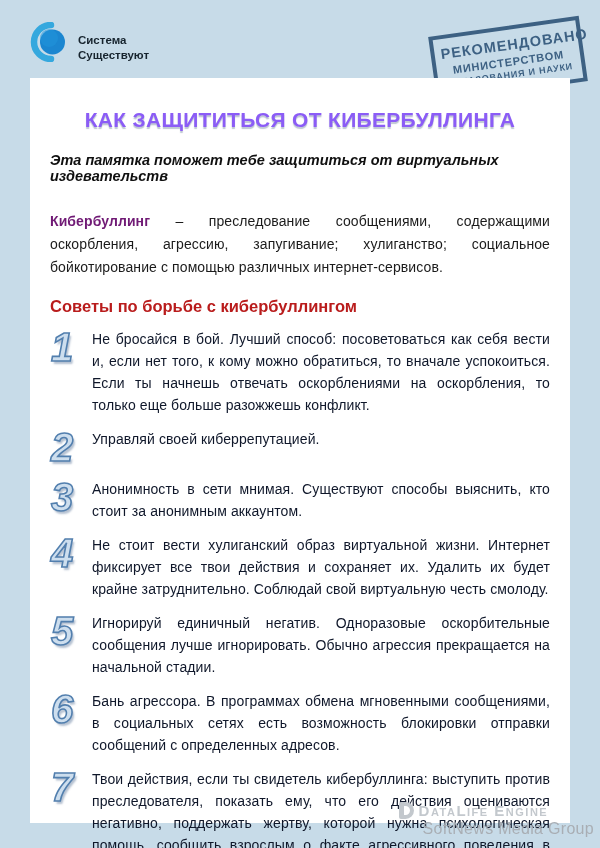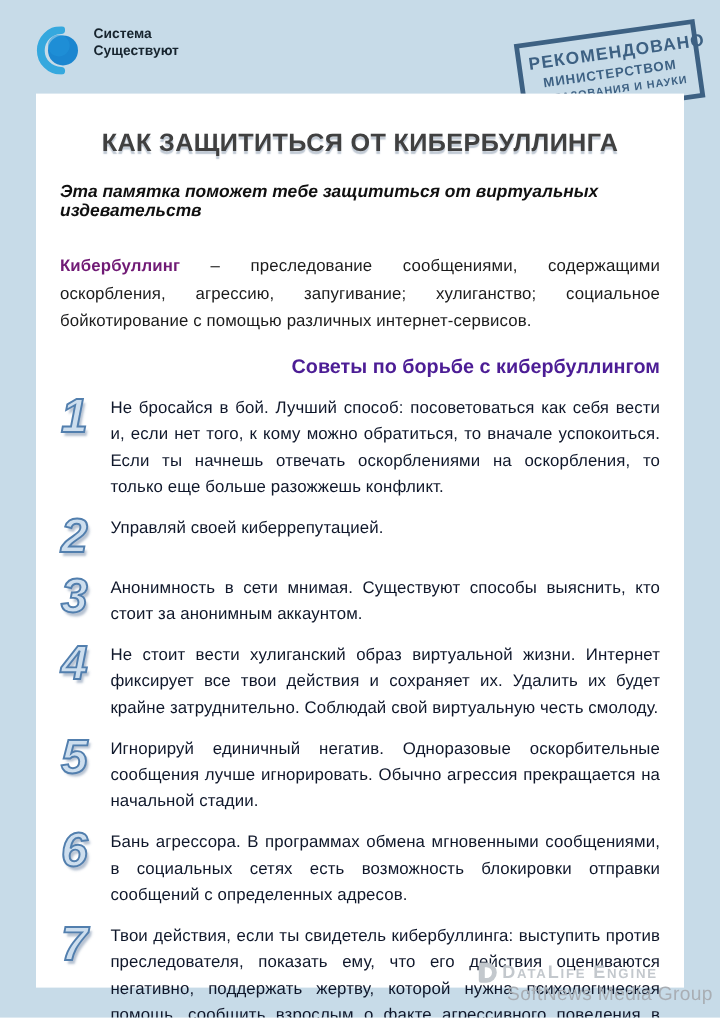--- a/index.html
+++ b/index.html
@@ -7,21 +7,21 @@
   body {
     position: relative;
     background: #c7dbe8;
     font-family: "Liberation Sans", sans-serif;
     overflow: hidden;
   }
 
   
   .logo {
     position: absolute; left: 30px; top: 22px;
-    display: flex; align-items: flex-start; gap: 8px;
+    display: flex; align-items: flex-end; gap: 8px;
   }
   .logo svg { width: 40px; height: 40px; }
   .logo-text { font-size: 11.5px; font-weight: bold; color: #17242e; line-height: 1.25; }
 
   
   .stamp {
     position: absolute; left: 432px; top: 26px;
     width: 152px; padding: 7px 6px 8px;
     border: 4px solid #33587c;
     color: #33587c;
@@ -39,44 +39,44 @@
     position: absolute; left: 30px; top: 78px;
     width: 540px; height: 745px;
     background: #ffffff;
     padding: 0 20px;
   }
 
   .doc-title {
     margin-top: 30px;
     text-align: center;
     font-size: 21px; font-weight: bold;
-    color: #404040;
+    color: #8b5cf6;
     letter-spacing: 0.3px;
     text-shadow: 0 2px 1px rgba(110,130,155,0.45);
   }
   .doc-subtitle {
     margin-top: 20px;
     text-align: left;
     font-size: 14.5px; font-weight: bold; font-style: italic;
     color: #101010;
   }
   .definition {
     margin-top: 26px;
     font-size: 14px; line-height: 23px;
     text-align: justify;
     color: #1b1b1b; font-weight: 500;
     letter-spacing: 0.1px;
   }
   .definition .term { color: #701a75; font-weight: bold; }
 
   .section-title {
     margin-top: 18px;
-    text-align: right;
+    text-align: left;
     font-size: 16.5px; font-weight: bold;
-    color: #4c1d95;
+    color: #b91c1c;
   }
 
   .tips { margin-top: 12px; }
   .tip { display: flex; gap: 12px; margin-bottom: 12px; margin-left: -6px; }
   .tip-num {
     flex: 0 0 36px; width: 36px;
     font-size: 40px; line-height: 0.95;
     font-weight: bold; font-style: italic;
     color: #cddeee;
     -webkit-text-stroke: 1.6px #527fae;

